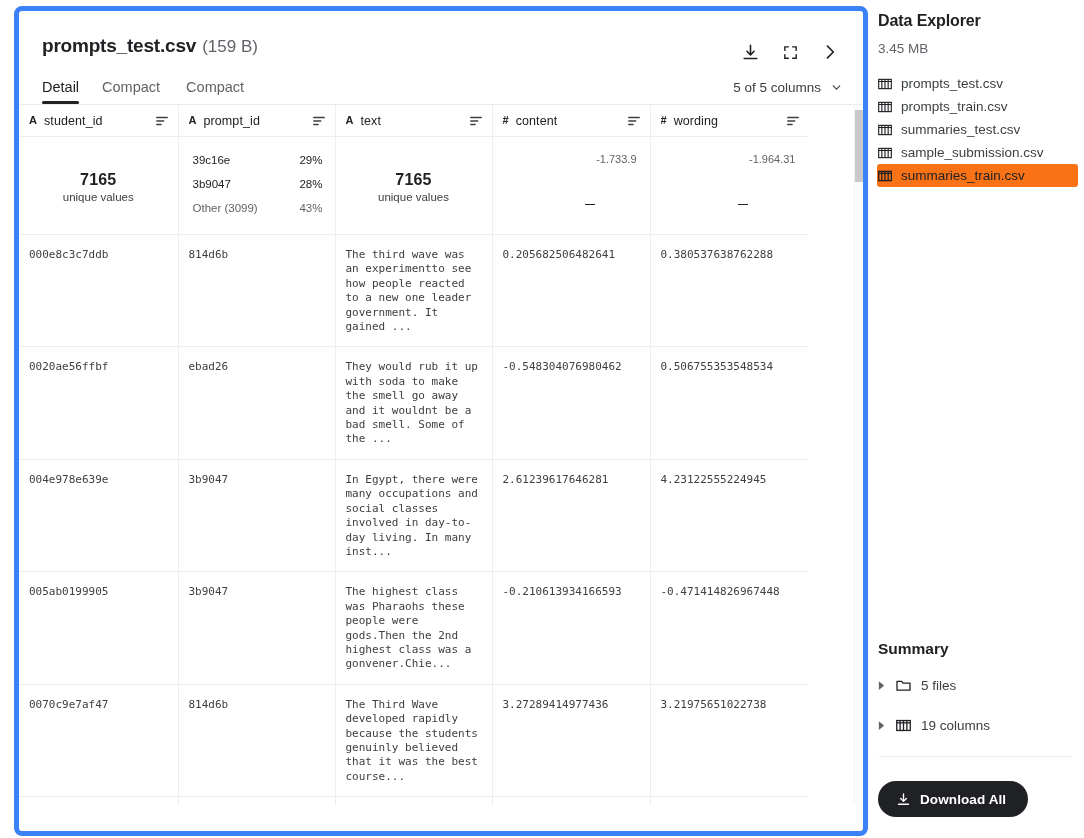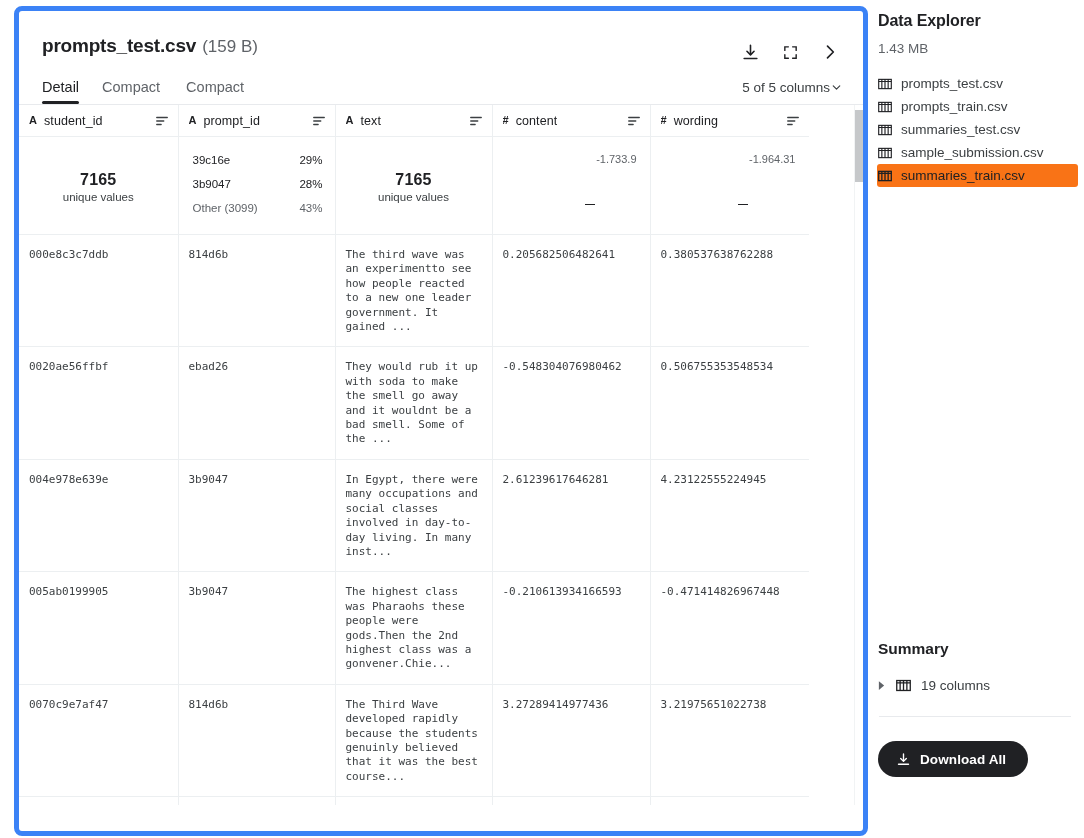--- a/index.html
+++ b/index.html
@@ -111,20 +111,21 @@
     left: 0;
     right: 10px;
     bottom: 0;
     height: 3px;
     background: #202124;
     border-radius: 2px;
   }
   .columns-select {
     display: flex;
     align-items: center;
+    gap: 9px;
     font-size: 13.5px;
     color: #3c4043;
     padding-bottom: 9px;
     cursor: pointer;
     white-space: nowrap;
   }
 
   
   .table-wrap {
     position: relative;
@@ -639,21 +640,21 @@
         <div class="vscroll">
           <div class="vthumb"></div>
         </div>
       </div>
 
     </div>
   </div>
 
   <div class="sidebar">
     <div class="sb-title">Data Explorer</div>
-    <div class="sb-size">1.43 MB</div>
+    <div class="sb-size">3.45 MB</div>
 
     <div class="file-list">
       <div class="file-item">
         <span>
           <svg width="14" height="12" viewBox="0 0 16 13" fill="none" stroke="#202124" stroke-width="1.3">
             <rect x="0.8" y="1.2" width="14.4" height="10.6"></rect>
             <path d="M4.4 1.2v10.6M8 1.2v10.6M11.6 1.2v10.6M0.8 3.6h14.4"></path>
           </svg>
         </span>
         <span class="file-name">prompts_test.csv</span>
@@ -692,20 +693,33 @@
             <path d="M4.4 1.2v10.6M8 1.2v10.6M11.6 1.2v10.6M0.8 3.6h14.4"></path>
           </svg>
         </span>
         <span class="file-name">summaries_train.csv</span>
       </div>
     </div>
 
     <div class="summary-sec">
       <div class="sum-title">Summary</div>
 
+      <div class="sum-row">
+        <span class="sum-caret">
+          <svg width="7" height="9" viewBox="0 0 8 10" fill="#5f6368">
+              <path d="M1 0l6 5-6 5z"></path>
+            </svg>
+        </span>
+        <span>
+          <svg width="15" height="13" viewBox="0 0 16 14" fill="none" stroke="#202124" stroke-width="1.4" stroke-linejoin="round">
+            <path d="M1 12V2.6h5l1.4 1.8H15V12z"></path>
+          </svg>
+        </span>
+        <span class="sum-label">5 files</span>
+      </div>
 
       <div class="sum-row" style="margin-top:10px;">
         <span class="sum-caret">
           <svg width="7" height="9" viewBox="0 0 8 10" fill="#5f6368">
               <path d="M1 0l6 5-6 5z"></path>
             </svg>
         </span>
         <span>
           <svg width="15" height="13" viewBox="0 0 16 13" fill="none" stroke="#202124" stroke-width="1.4">
             <rect x="0.8" y="1.2" width="14.4" height="10.6"></rect>

